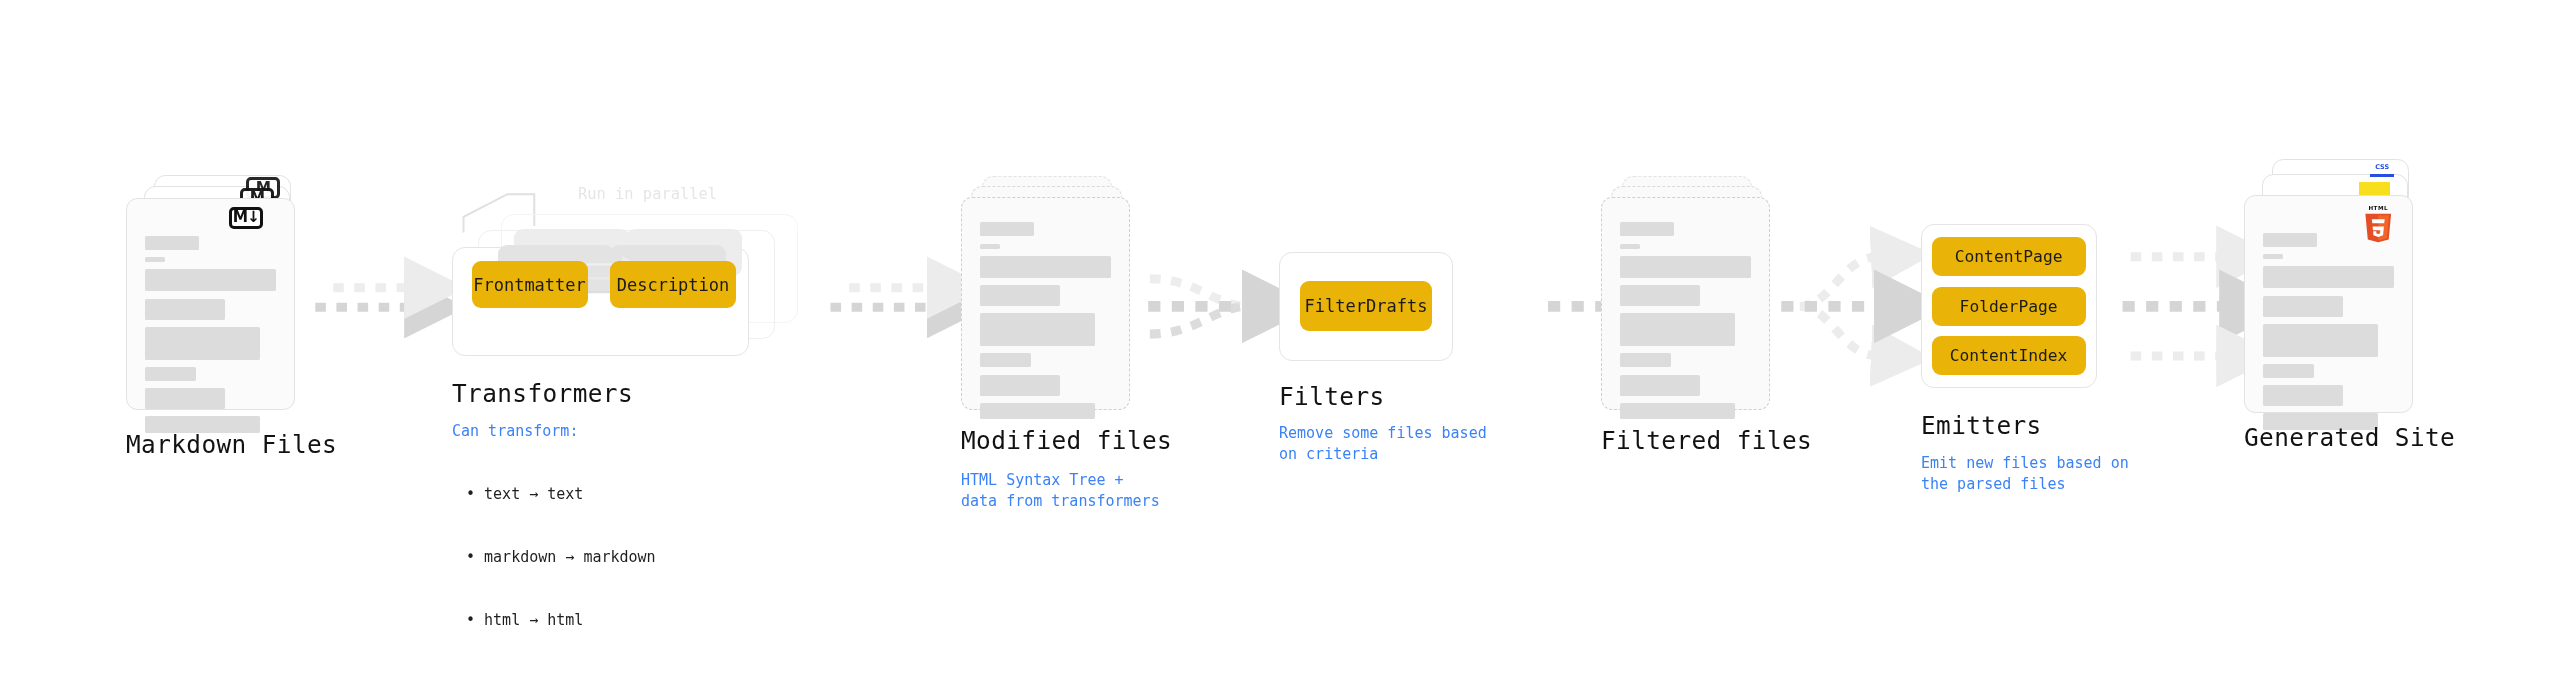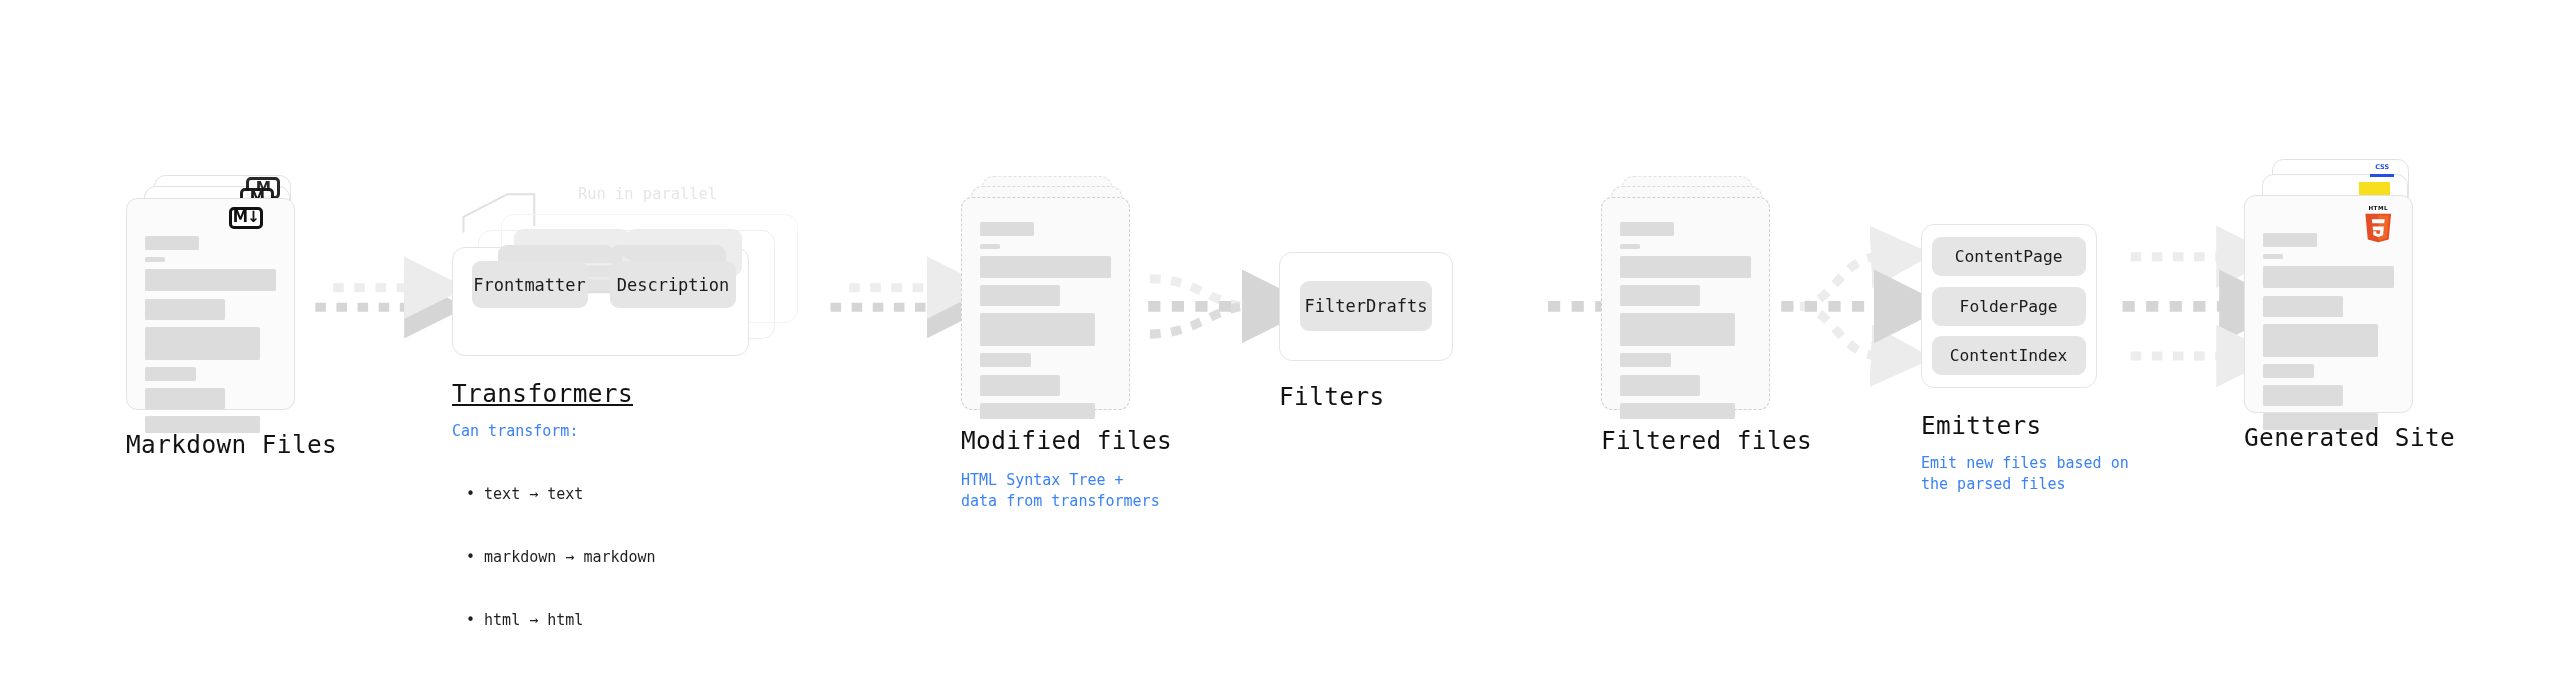--- a/index.html
+++ b/index.html
@@ -101,21 +101,21 @@
     border: 1.6px solid #e4e4e4;
     border-radius: 13px;
     background: #ffffff;
   }
   .group-box.faint  { border-color: #efefef; background: transparent; }
   .group-box.faint2 { border-color: #f4f4f4; background: transparent; }
 
   .pill {
     position: absolute;
     box-sizing: border-box;
-    background: #e5e5e5;
+    background: #eab308;
     border-radius: 9px;
     display: flex;
     align-items: center;
     justify-content: center;
     font-size: 17px;
     color: #1b1b1b;
     letter-spacing: 0px;
     white-space: nowrap;
   }
   .pill.l2 { background: #e3e3e3; }
@@ -256,21 +256,21 @@
     </svg>
 
     <div class="pill" style="left:19.5px; top:68px; width:116px; height:47px;">
       <span>Frontmatter</span>
     </div>
     <div class="pill" style="left:158px; top:68px; width:126px; height:47px;">
       <span>Description</span>
     </div>
   </div>
 
-  <div class="title" style="left:452px; top:379px;text-decoration:underline;">Transformers</div>
+  <div class="title" style="left:452px; top:379px;">Transformers</div>
   <div class="sub" style="left:452px; top:421px;">Can transform:</div>
   <div class="sub-list" style="left:466px; top:442px;">
     <div>• text → text</div>
     <div>• markdown → markdown</div>
     <div>• html → html</div>
   </div>
 
   <div class="node doc-stack" style="left:961px; top:176px;">
     <div class="doc-card dashed" style="left:21px; top:0px;  width:130px; height:46px; border-color:#e3e3e3;"></div>
     <div class="doc-card dashed" style="left:9.8px; top:9.8px; width:151px; height:46px; border-color:#dadada;"></div>
@@ -293,20 +293,22 @@
 data from transformers</div>
 
   <div class="node" style="left:1279px; top:252px;">
     <div class="group-box" style="left:0px; top:0px; width:174px; height:109px;"></div>
     <div class="pill" style="left:21px; top:29px; width:132px; height:50px;">
       <span>FilterDrafts</span>
     </div>
   </div>
 
   <div class="title" style="left:1279px; top:382px;">Filters</div>
+  <div class="sub" style="left:1279px; top:423px;">Remove some files based
+on criteria</div>
 
   <div class="node doc-stack" style="left:1601px; top:176px;">
     <div class="doc-card dashed" style="left:21px; top:0px;  width:130px; height:46px; border-color:#e3e3e3;"></div>
     <div class="doc-card dashed" style="left:9.8px; top:9.8px; width:151px; height:46px; border-color:#dadada;"></div>
     <div class="doc-card dashed" style="left:0px; top:21px; width:169px; height:213px;">
       <div class="doc-body" style="top:24.4px;">
         <div class="sk" style="width:54px;  height:14px;"></div>
         <div class="sk" style="width:20.3px;  height:4.9px;"></div>
         <div class="sk" style="width:100%;  height:22px; margin-top:4.1px;"></div>
         <div class="sk" style="width:61%;   height:21px;"></div>

